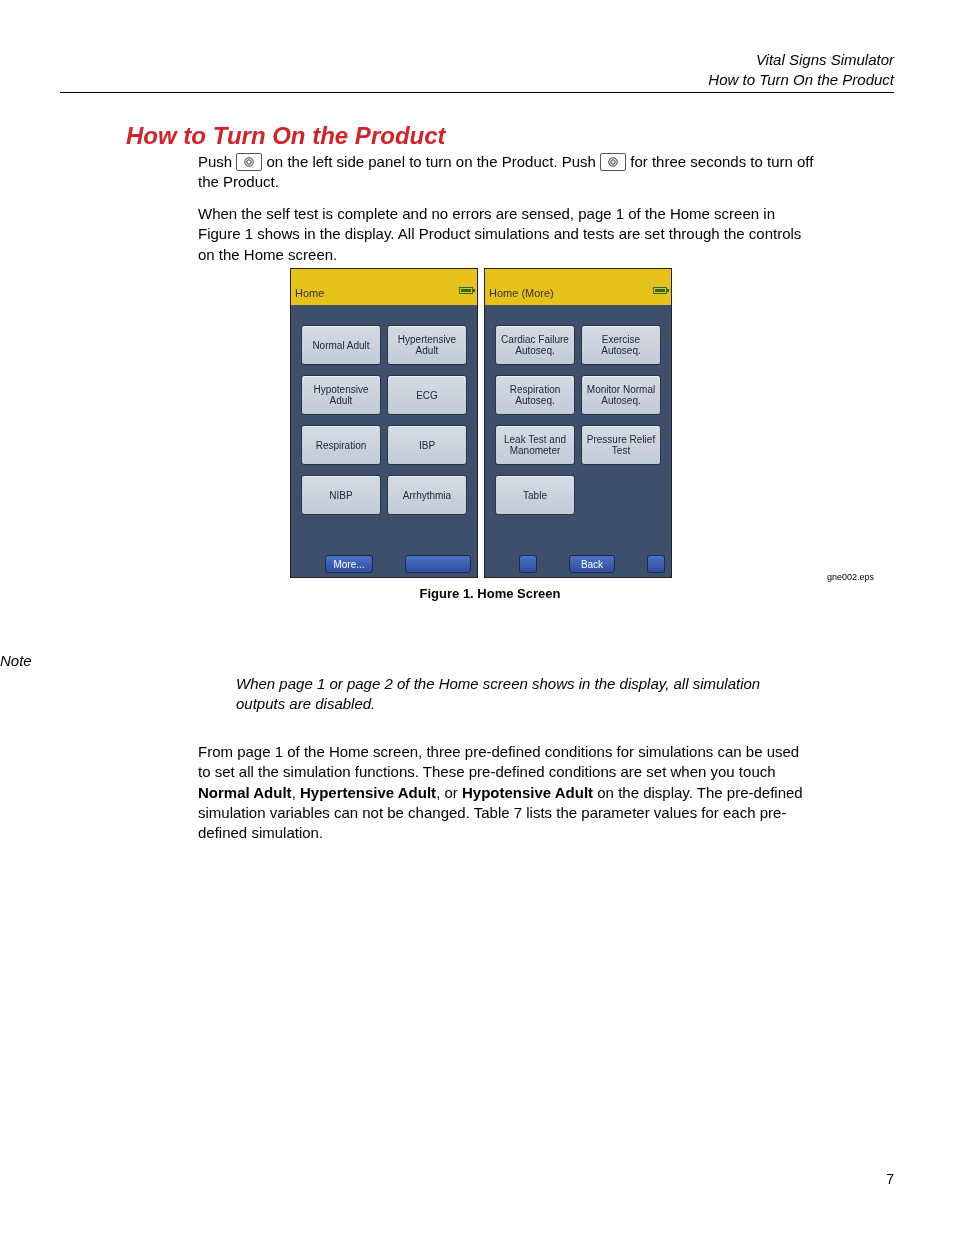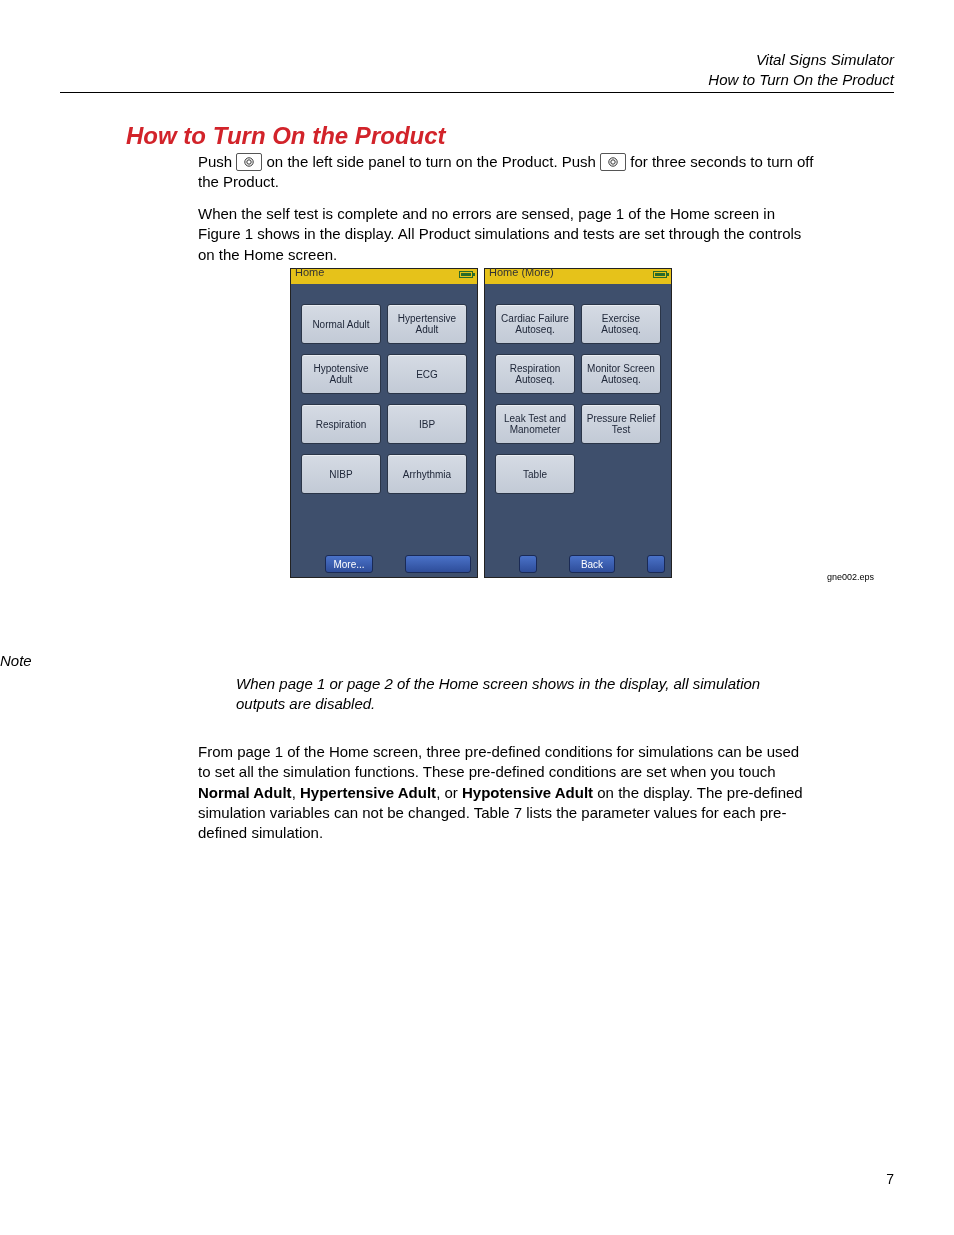--- a/index.html
+++ b/index.html
@@ -89,24 +89,24 @@
     height: 310px;
     border: 1px solid #222;
     background: #3e4f6c;
     display: flex;
     flex-direction: column;
   }
   .titlebar {
     background: #e6c21a;
     color: #333;
     font-size: 11px;
-    padding: 6px 4px;
+    padding: 18px 4px;
     display: flex;
     justify-content: space-between;
-    align-items: flex-end;
+    align-items: flex-start;
     height: 15px;
   }
   .batt {
     display: inline-block;
     width: 14px; height: 7px;
     border: 1px solid #2a6b2a;
     position: relative;
   }
   .batt::after {
     content:"";
@@ -240,32 +240,33 @@
       <div class="titlebar">
         <span>Home (More)</span>
         <span class="batt">
             <span class="fill"></span>
           </span>
       </div>
       <div class="grid">
         <div class="btn">Cardiac Failure Autoseq.</div>
         <div class="btn">Exercise Autoseq.</div>
         <div class="btn">Respiration Autoseq.</div>
-        <div class="btn">Monitor Screen Autoseq.</div>
+        <div class="btn">Monitor Normal Autoseq.</div>
         <div class="btn">Leak Test and Manometer</div>
         <div class="btn">Pressure Relief Test</div>
         <div class="btn">Table</div>
       </div>
       <div class="footbar">
         <div class="footbtn blank" style="flex:1"></div>
         <div class="footbtn back">Back</div>
         <div class="footbtn blank" style="flex:1"></div>
       </div>
     </div>
   </div>
+  <div class="fig-caption">Figure 1. Home Screen</div>
 </div>
 
 <div class="eps-label">gne002.eps</div>
 
 <div class="note-label">Note</div>
 <div class="note-text">When page 1 or page 2 of the Home screen shows in the display, all simulation outputs are disabled.</div>
 
 <p class="body-text p3">
   <span>From page 1 of the Home screen, three pre-defined conditions for simulations can be used to set all the simulation functions. These pre-defined conditions are set when you touch </span><span class="bold">Normal Adult</span><span>, </span><span class="bold">Hypertensive Adult</span><span>, or </span><span class="bold">Hypotensive Adult</span><span> on the display. The pre-defined simulation variables can not be changed. Table 7 lists the parameter values for each pre-defined simulation.</span>
 </p>

